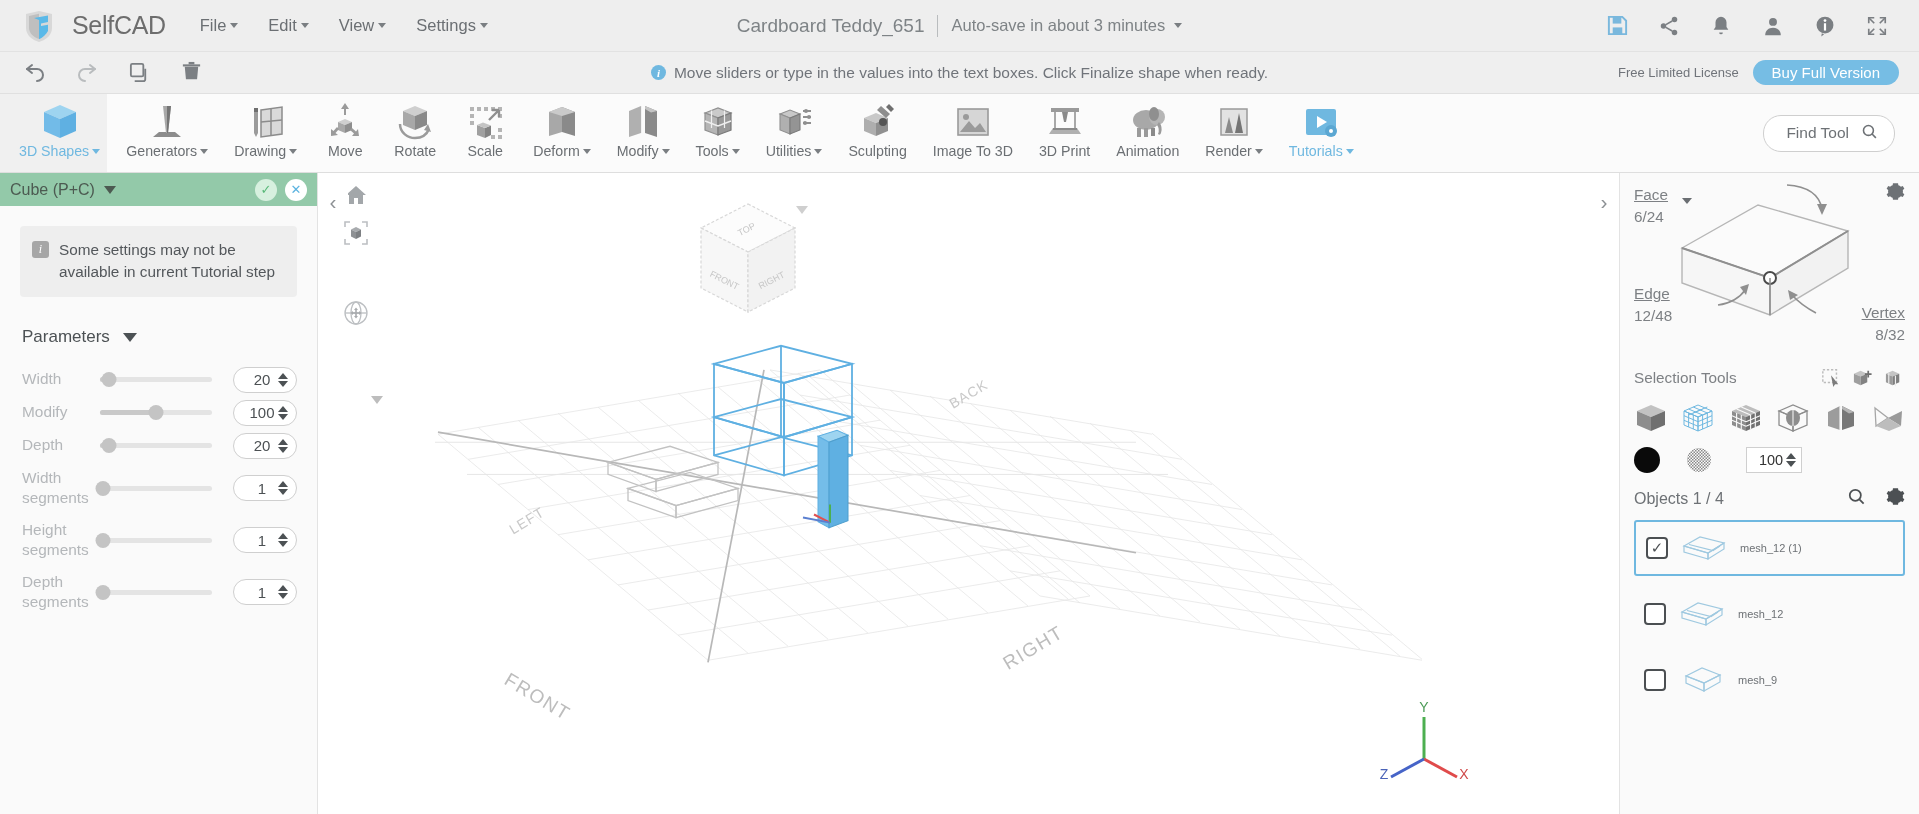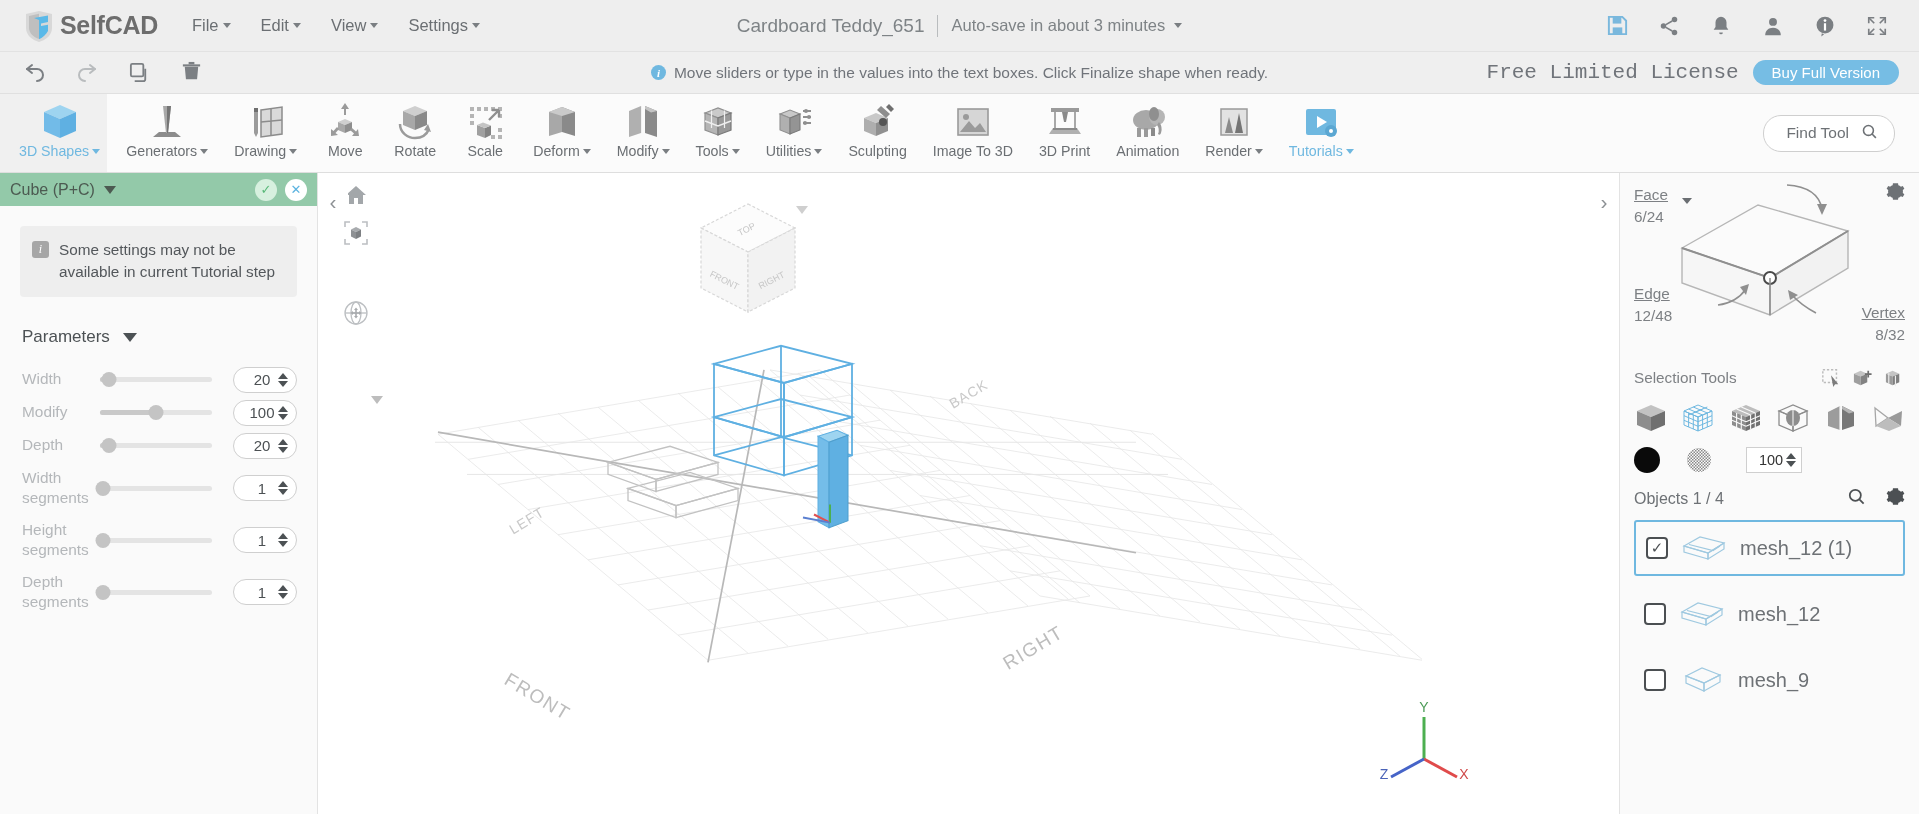--- a/index.html
+++ b/index.html
@@ -11,21 +11,21 @@
   }
   .app { position: relative; width: 1919px; height: 814px; display: flex; flex-direction: column; }
 
   
   .menubar {
     height: 52px; background: #eeeeee; display: flex; align-items: center;
     flex: 0 0 52px; position: relative; border-bottom: 1px solid #e2e2e2;
   }
   .logo-wrap { display: flex; align-items: center; margin-left: 22px; }
   .logo-mark { width: 34px; height: 34px; position: relative; }
-  .logo-text { font-size: 25px; color: #6d6d6d; letter-spacing: -0.3px; margin-left: 4px; font-weight: bold; }
+  .logo-text { font-size: 25px; color: #6d6d6d; letter-spacing: -0.3px; margin-left: 16px; }
   .menu-items { display: flex; align-items: center; margin-left: 34px; gap: 30px; }
   .menu-item {
     font-size: 16.5px; color: #6b6f73; cursor: pointer; display: flex;
     align-items: center; gap: 4px;
   }
   .caret { display: inline-block; width: 0; height: 0;
     border-left: 4.5px solid transparent; border-right: 4.5px solid transparent;
     border-top: 5.5px solid #7a7e82; }
   .caret.blue { border-top-color: #6fb8e0; }
   .title-center {
@@ -52,21 +52,21 @@
     justify-content: center; gap: 8px; pointer-events: none;
   }
   .notif-text { font-size: 15.5px; color: #70747a; }
   .info-dot {
     width: 15px; height: 15px; border-radius: 50%; background: #6fb8e0;
     color: #fff; font-size: 11px; font-weight: bold; display: flex;
     align-items: center; justify-content: center; font-style: italic;
     font-family: "Liberation Serif", serif;
   }
   .license-group { margin-left: auto; display: flex; align-items: center; gap: 14px; margin-right: 20px; }
-  .license-text { font-size: 21px; color: #70747a; font-family: Liberation Mono, monospace; }
+  .license-text { font-size: 13px; color: #70747a; }
   .buybtn {
     background: #76bde4; color: #fff; font-size: 15px; border: none;
     border-radius: 16px; padding: 4px 19px; cursor: pointer;
   }
 
   
   .ribbon {
     height: 79px; flex: 0 0 79px; background: #fbfbfb; display: flex;
     align-items: stretch; border-bottom: 1px solid #dedede;
   }
@@ -201,21 +201,21 @@
   .objlist { margin-top: 10px; flex: 1; overflow: hidden; }
   .objitem {
     display: flex; align-items: center; height: 56px; margin: 0 14px 10px 14px;
     padding: 0 10px; border-radius: 3px; cursor: pointer; gap: 12px;
   }
   .objitem.selected { border: 2px solid #6fb8e0; }
   .objcheck { width: 22px; height: 22px; border: 2px solid #4b4f52; border-radius: 4px;
     display: flex; align-items: center; justify-content: center; flex: 0 0 22px;
     font-size: 15px; color: #4b4f52; background: #fff; cursor: pointer; }
   .objthumb { width: 48px; flex: 0 0 48px; display: flex; align-items: center; justify-content: center; }
-  .objname { font-size: 20px; color: #6d7175; }
+  .objname { font-size: 11px; color: #6d7175; }
 </style>
 </head>
 <body>
 
 <div class="app">
 
   <div class="menubar">
     <div class="logo-wrap">
       <span class="logo-mark">
         <svg width="34" height="34" viewBox="0 0 34 34">

